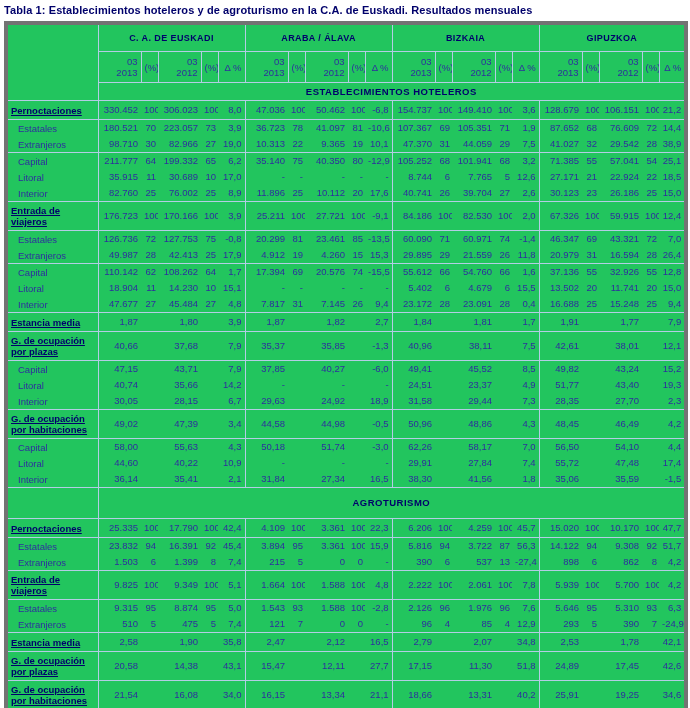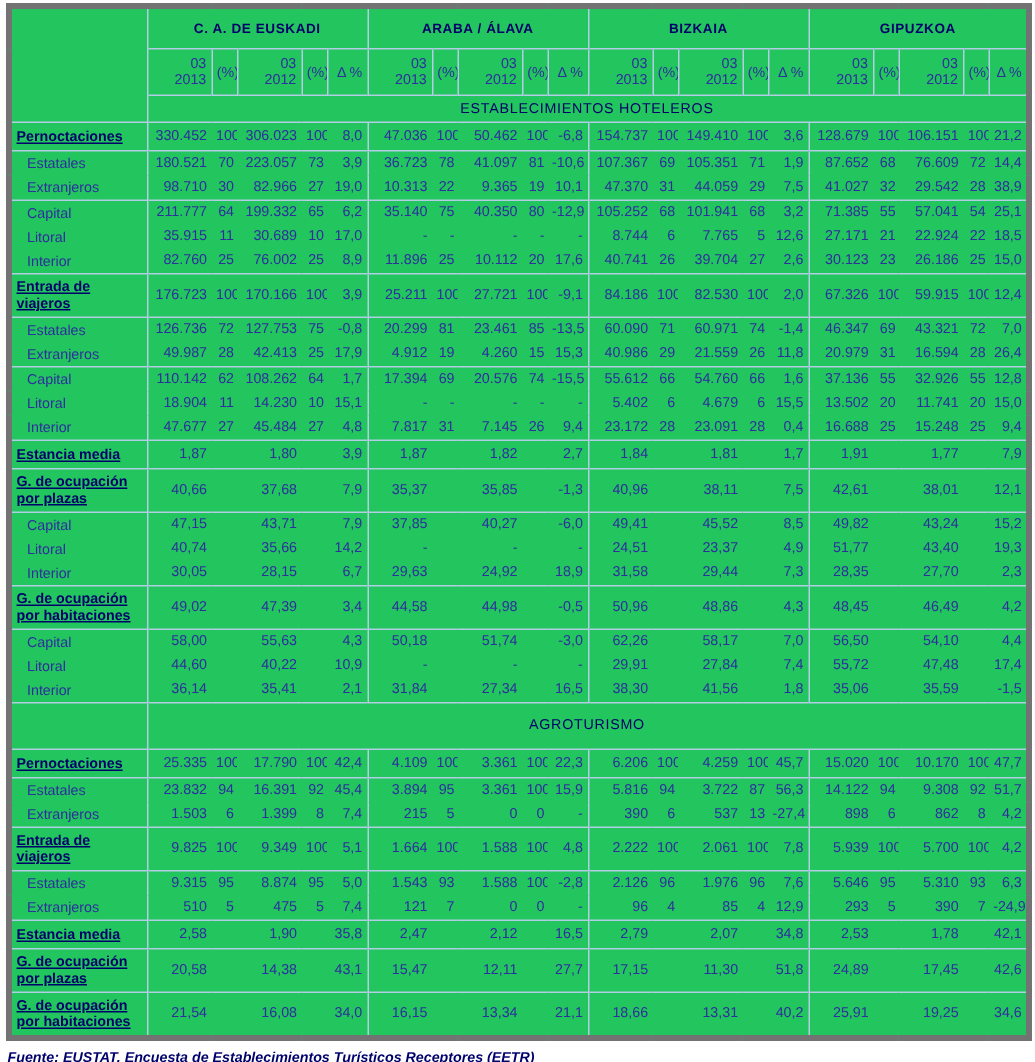--- a/index.html
+++ b/index.html
@@ -34,21 +34,21 @@
     text-align:center;height:22px;white-space:nowrap;
   }
   th.sub{
     text-align:right;border-top:1px solid #b3cde4;border-left:1px solid #b3cde4;
     white-space:pre-line;line-height:11px;height:26px;font-size:9.5px;
   }
   th.corner{border-right:1px solid #b3cde4;}
   .g-start{border-left:1px solid #b3cde4;}
   
   tr.band td.band-cell{
-    color:#00006b;font-weight:normal;font-size:9.5px;letter-spacing:0.5px;
+    color:#00006b;font-weight:bold;font-size:9.5px;letter-spacing:0.5px;
     text-align:center;border-top:1px solid #b3cde4;
   }
   tr.band td.band-lbl{border-right:1px solid #b3cde4;}
   tr.band.first td.band-lbl{border-top:none;}
   tr.band.mid td.band-lbl{border-top:1px solid #b3cde4;}
   tr.band.mid td{height:26px;}
   tr.band.first td{height:13px;}
   
   tr.sep td{border-top:1px solid #b3cde4;}
   td.lbl{white-space:normal;line-height:11px;}
@@ -61,20 +61,21 @@
   td.d{text-align:right;padding-right:3px;}
   .source{
     color:#00006b;font-size:9.5px;font-weight:bold;font-style:italic;
     padding:6px 0 0 1px;
   }
 </style>
 </head>
 <body>
 
 <div class="wrap">
+  <div class="title">Tabla 1: Establecimientos hoteleros y de agroturismo en la C.A. de Euskadi. Resultados mensuales</div>
 
   <table class="stats">
     <colgroup>
       <col class="c-lbl">
       <col class="c-v">
         <col class="c-p">
         <col class="c-v">
         <col class="c-p">
         <col class="c-d">
       <col class="c-v">
@@ -326,21 +327,21 @@
           <td class="v g-start">49.987</td>
           <td class="p">28</td>
           <td class="v">42.413</td>
           <td class="p">25</td>
           <td class="d">17,9</td>
           <td class="v g-start">4.912</td>
           <td class="p">19</td>
           <td class="v">4.260</td>
           <td class="p">15</td>
           <td class="d">15,3</td>
-          <td class="v g-start">40.986</td>
+          <td class="v g-start">29.895</td>
           <td class="p">29</td>
           <td class="v">21.559</td>
           <td class="p">26</td>
           <td class="d">11,8</td>
           <td class="v g-start">20.979</td>
           <td class="p">31</td>
           <td class="v">16.594</td>
           <td class="p">28</td>
           <td class="d">26,4</td>
         </tr>

